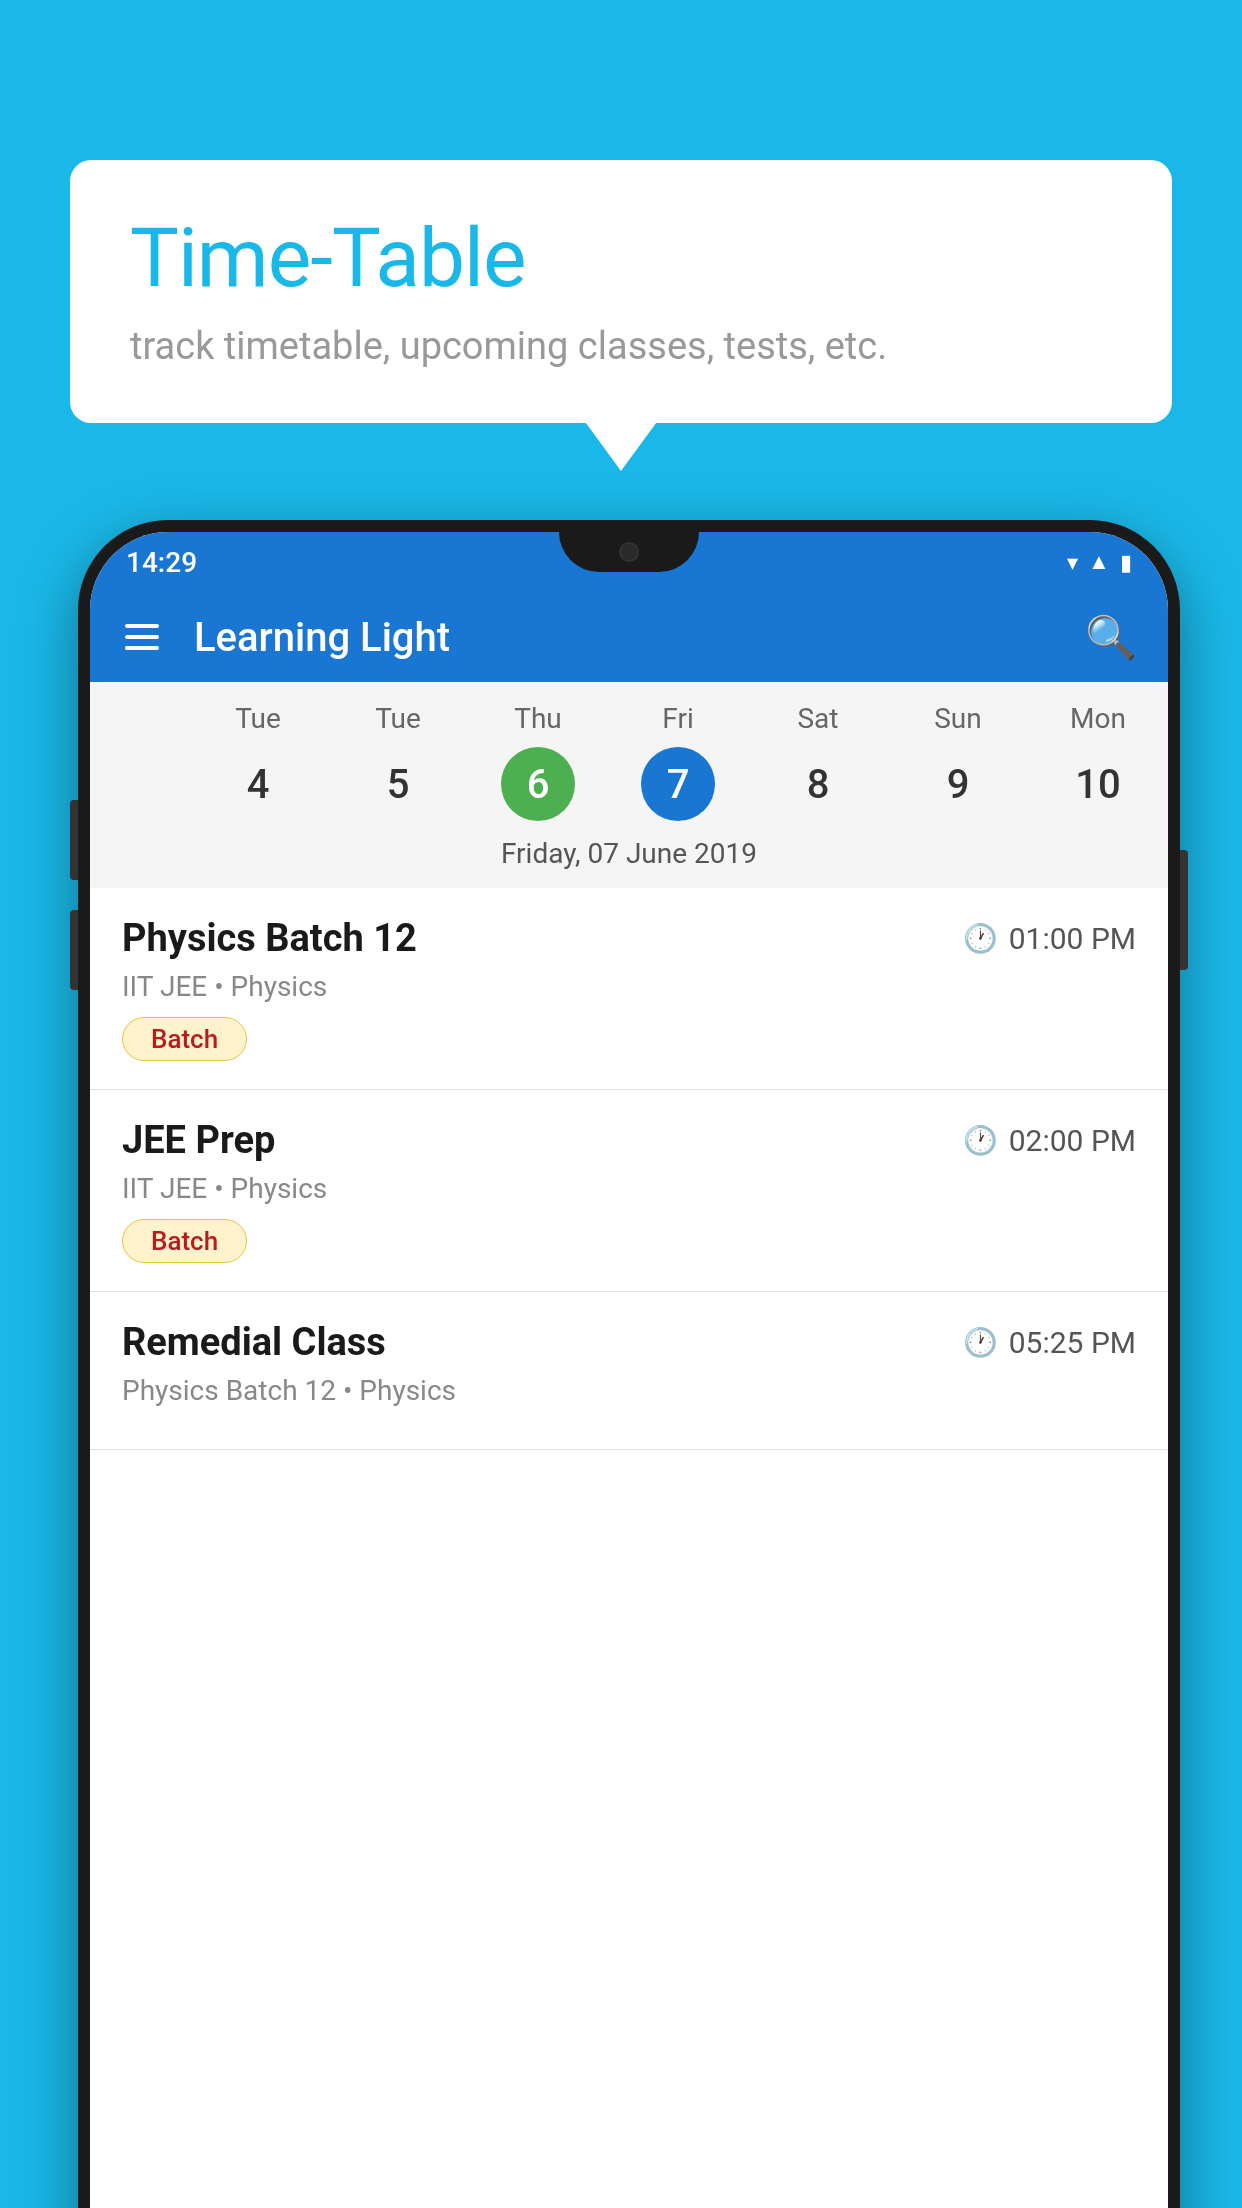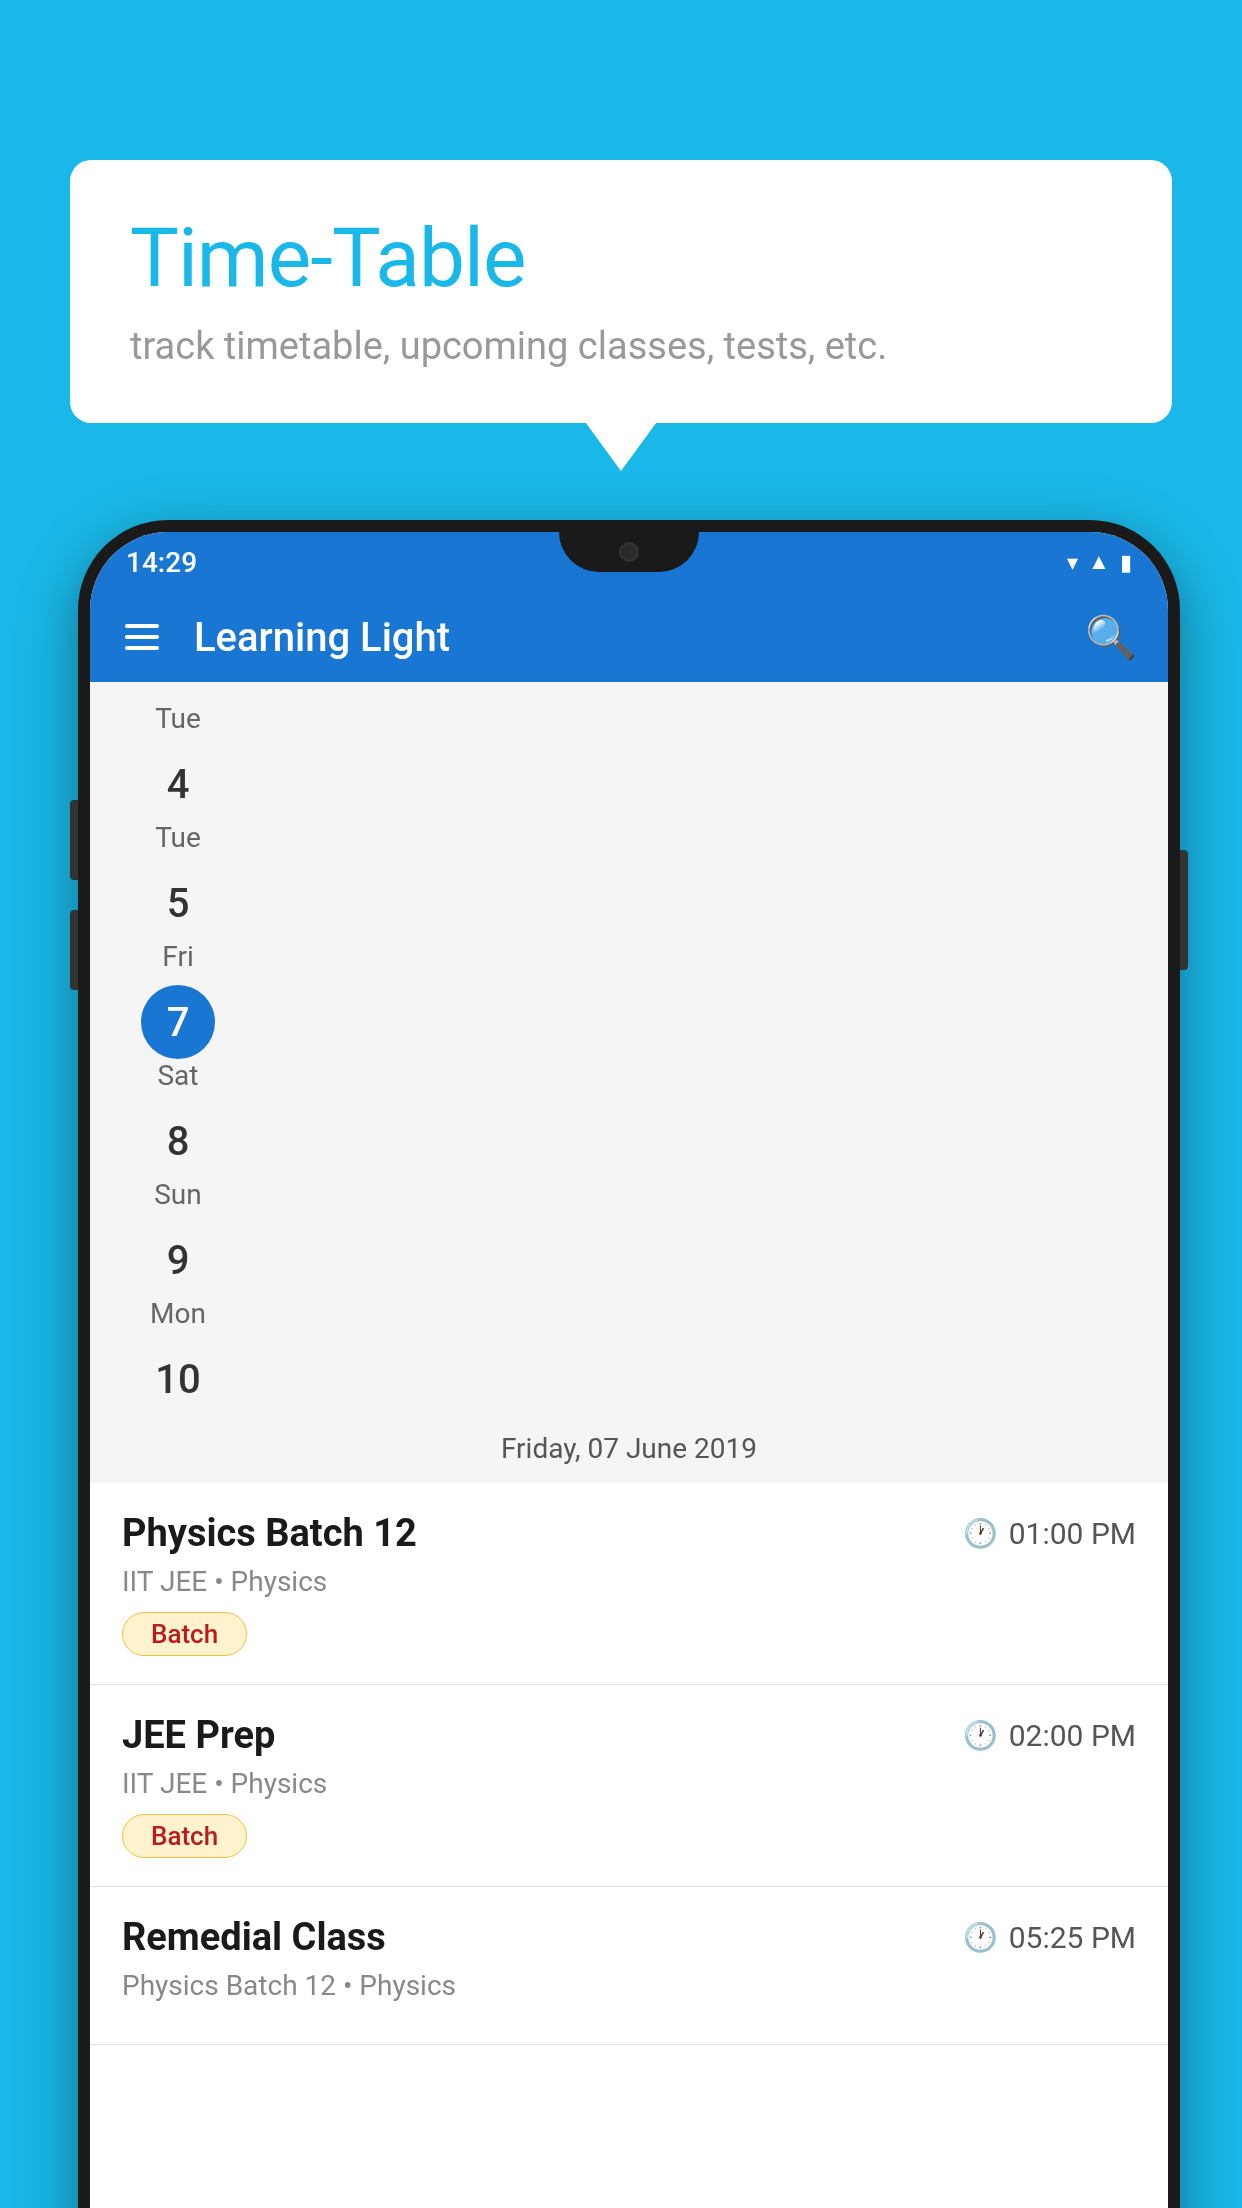--- a/index.html
+++ b/index.html
@@ -184,22 +184,21 @@
 
     
     .calendar-strip {
       background: #f5f5f5;
       padding: 20px 0 0 0;
     }
 
     .days-row {
       display: flex;
       justify-content: flex-end;
-      padding: 0 18px;
-      flex-direction: column;
+      padding: 0 0;
     }
 
     .day-cell {
       display: flex;
       flex-direction: column;
       align-items: center;
       gap: 12px;
       width: 140px;
     }
 
@@ -369,20 +368,24 @@
       <div class="calendar-strip">
         <div class="days-row">
 
         <div class="day-cell">
               <div class="day-name">Tue</div>
               <div class="day-number">4</div>
             </div>
             <div class="day-cell">
               <div class="day-name">Tue</div>
               <div class="day-number">5</div>
+            </div>
+            <div class="day-cell">
+              <div class="day-name">Thu</div>
+              <div class="day-number today">6</div>
             </div>
             <div class="day-cell">
               <div class="day-name">Fri</div>
               <div class="day-number selected">7</div>
             </div>
             <div class="day-cell">
               <div class="day-name">Sat</div>
               <div class="day-number">8</div>
             </div>
             <div class="day-cell">

